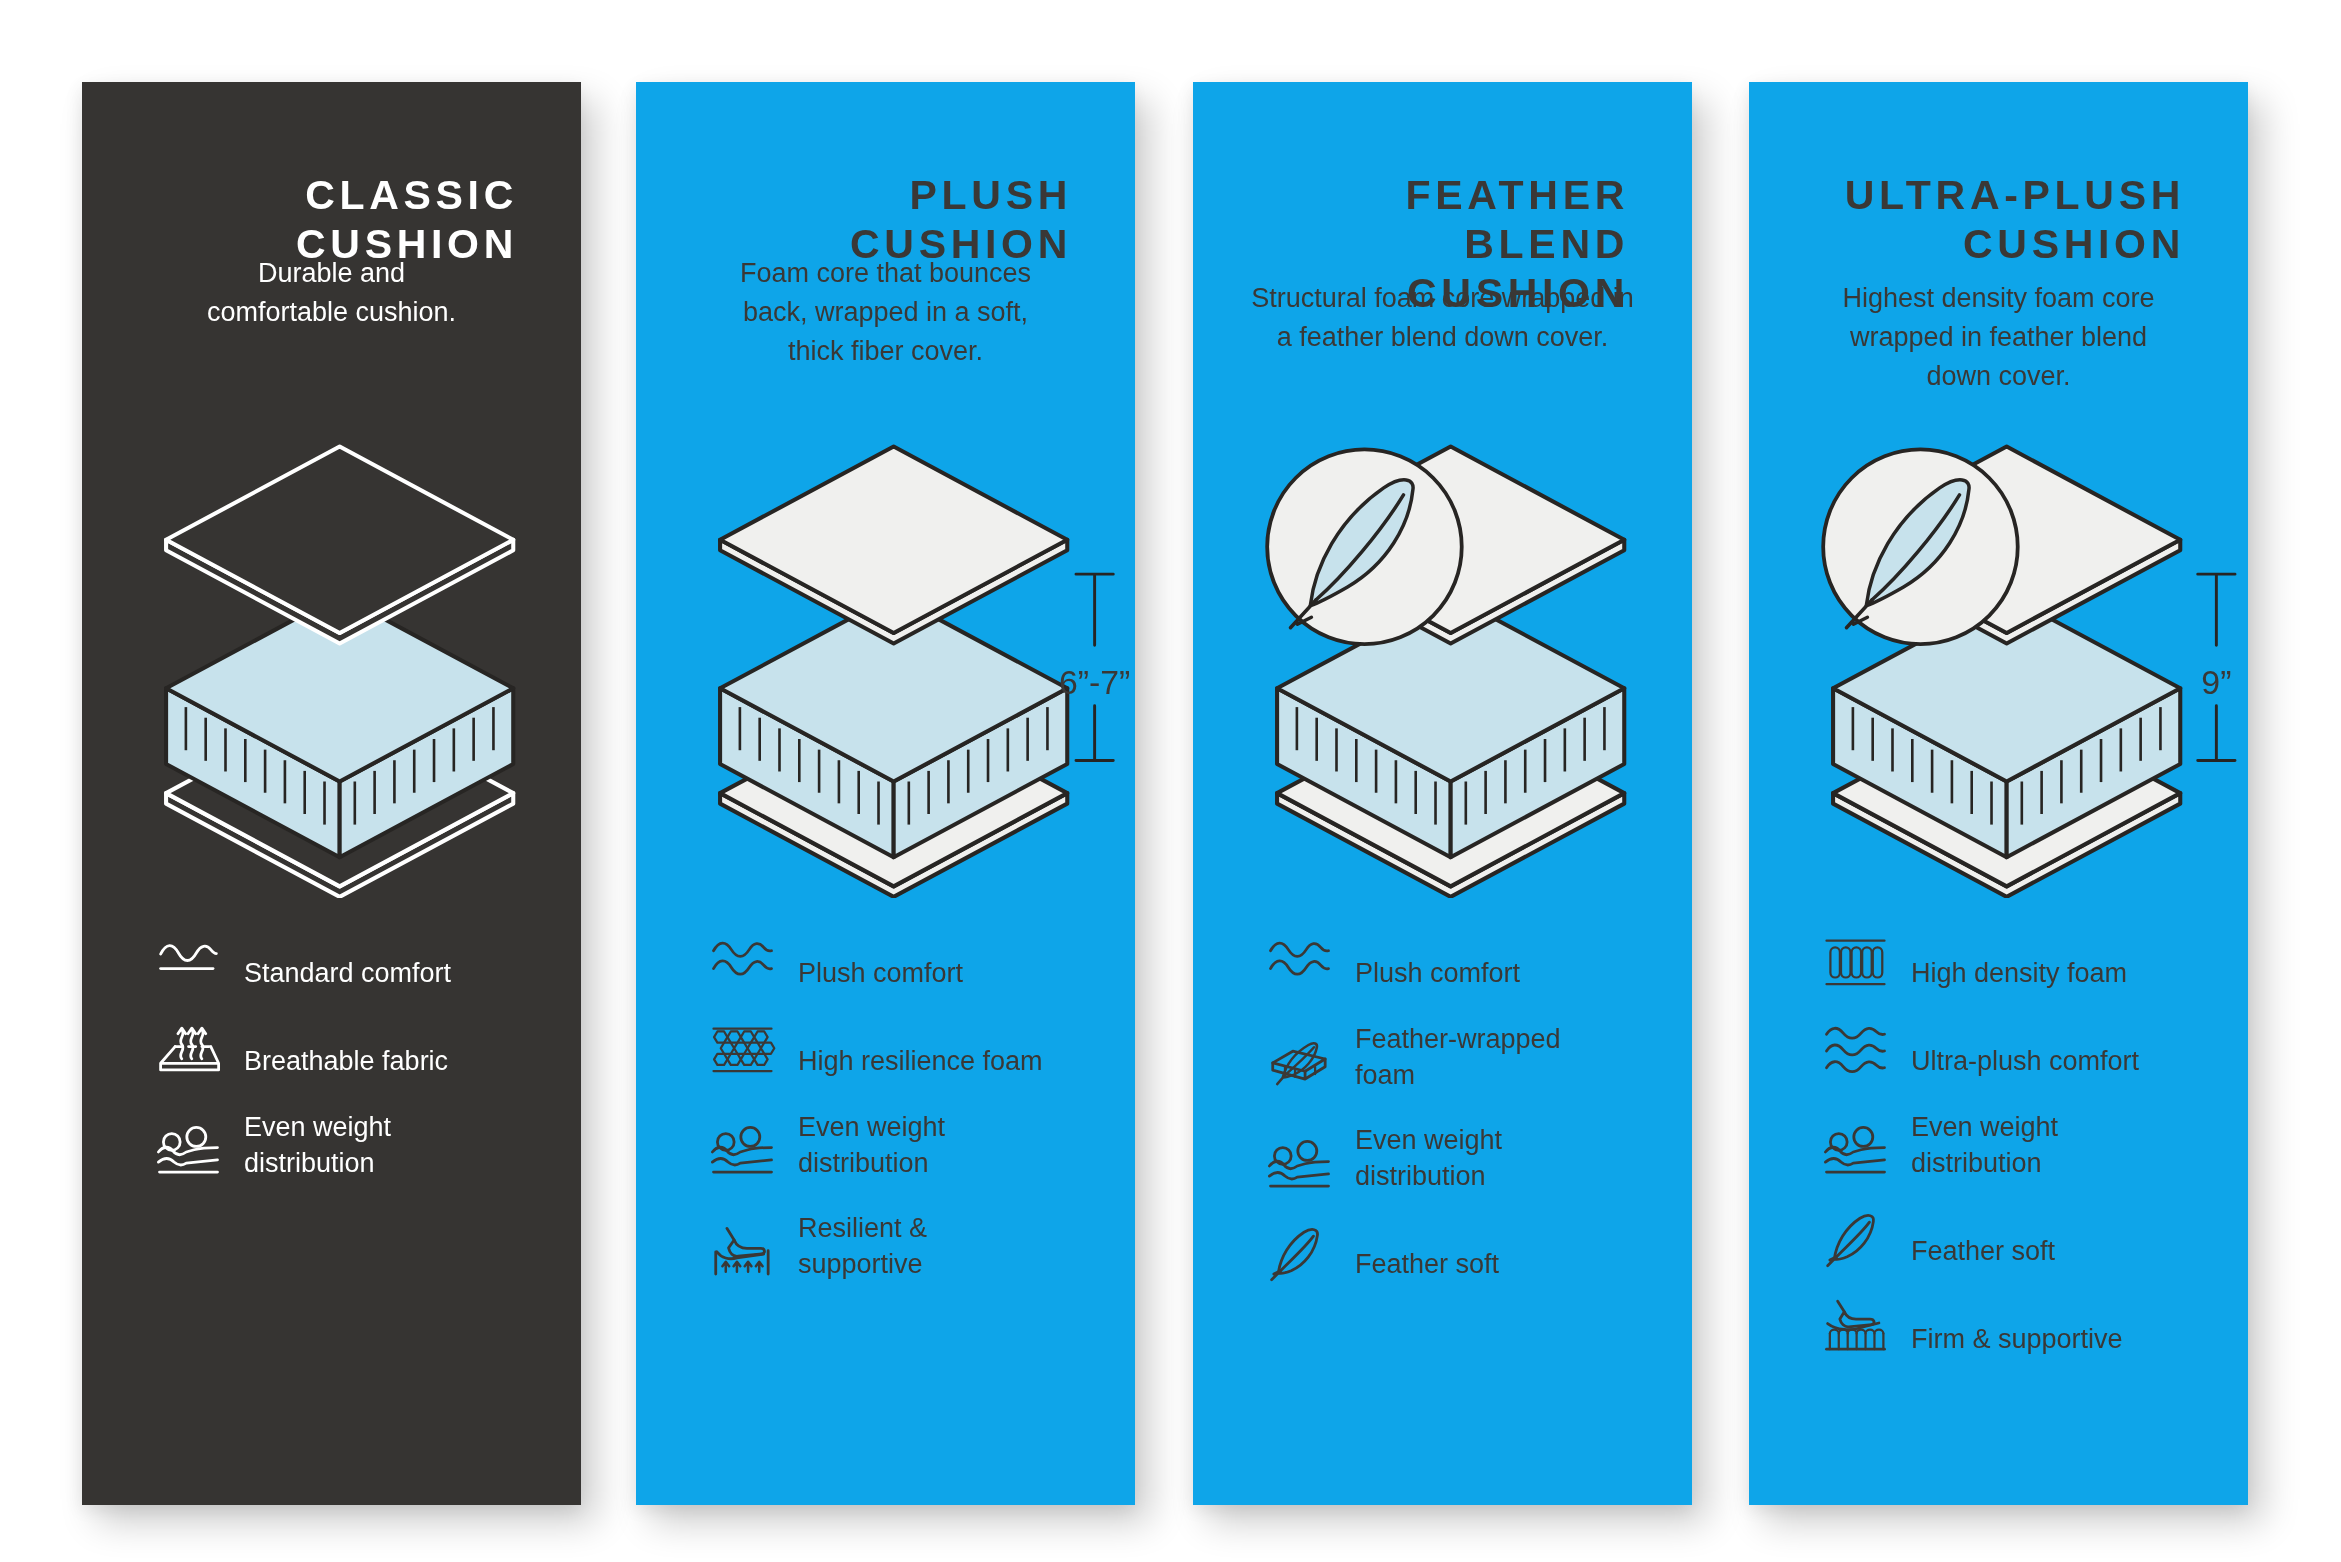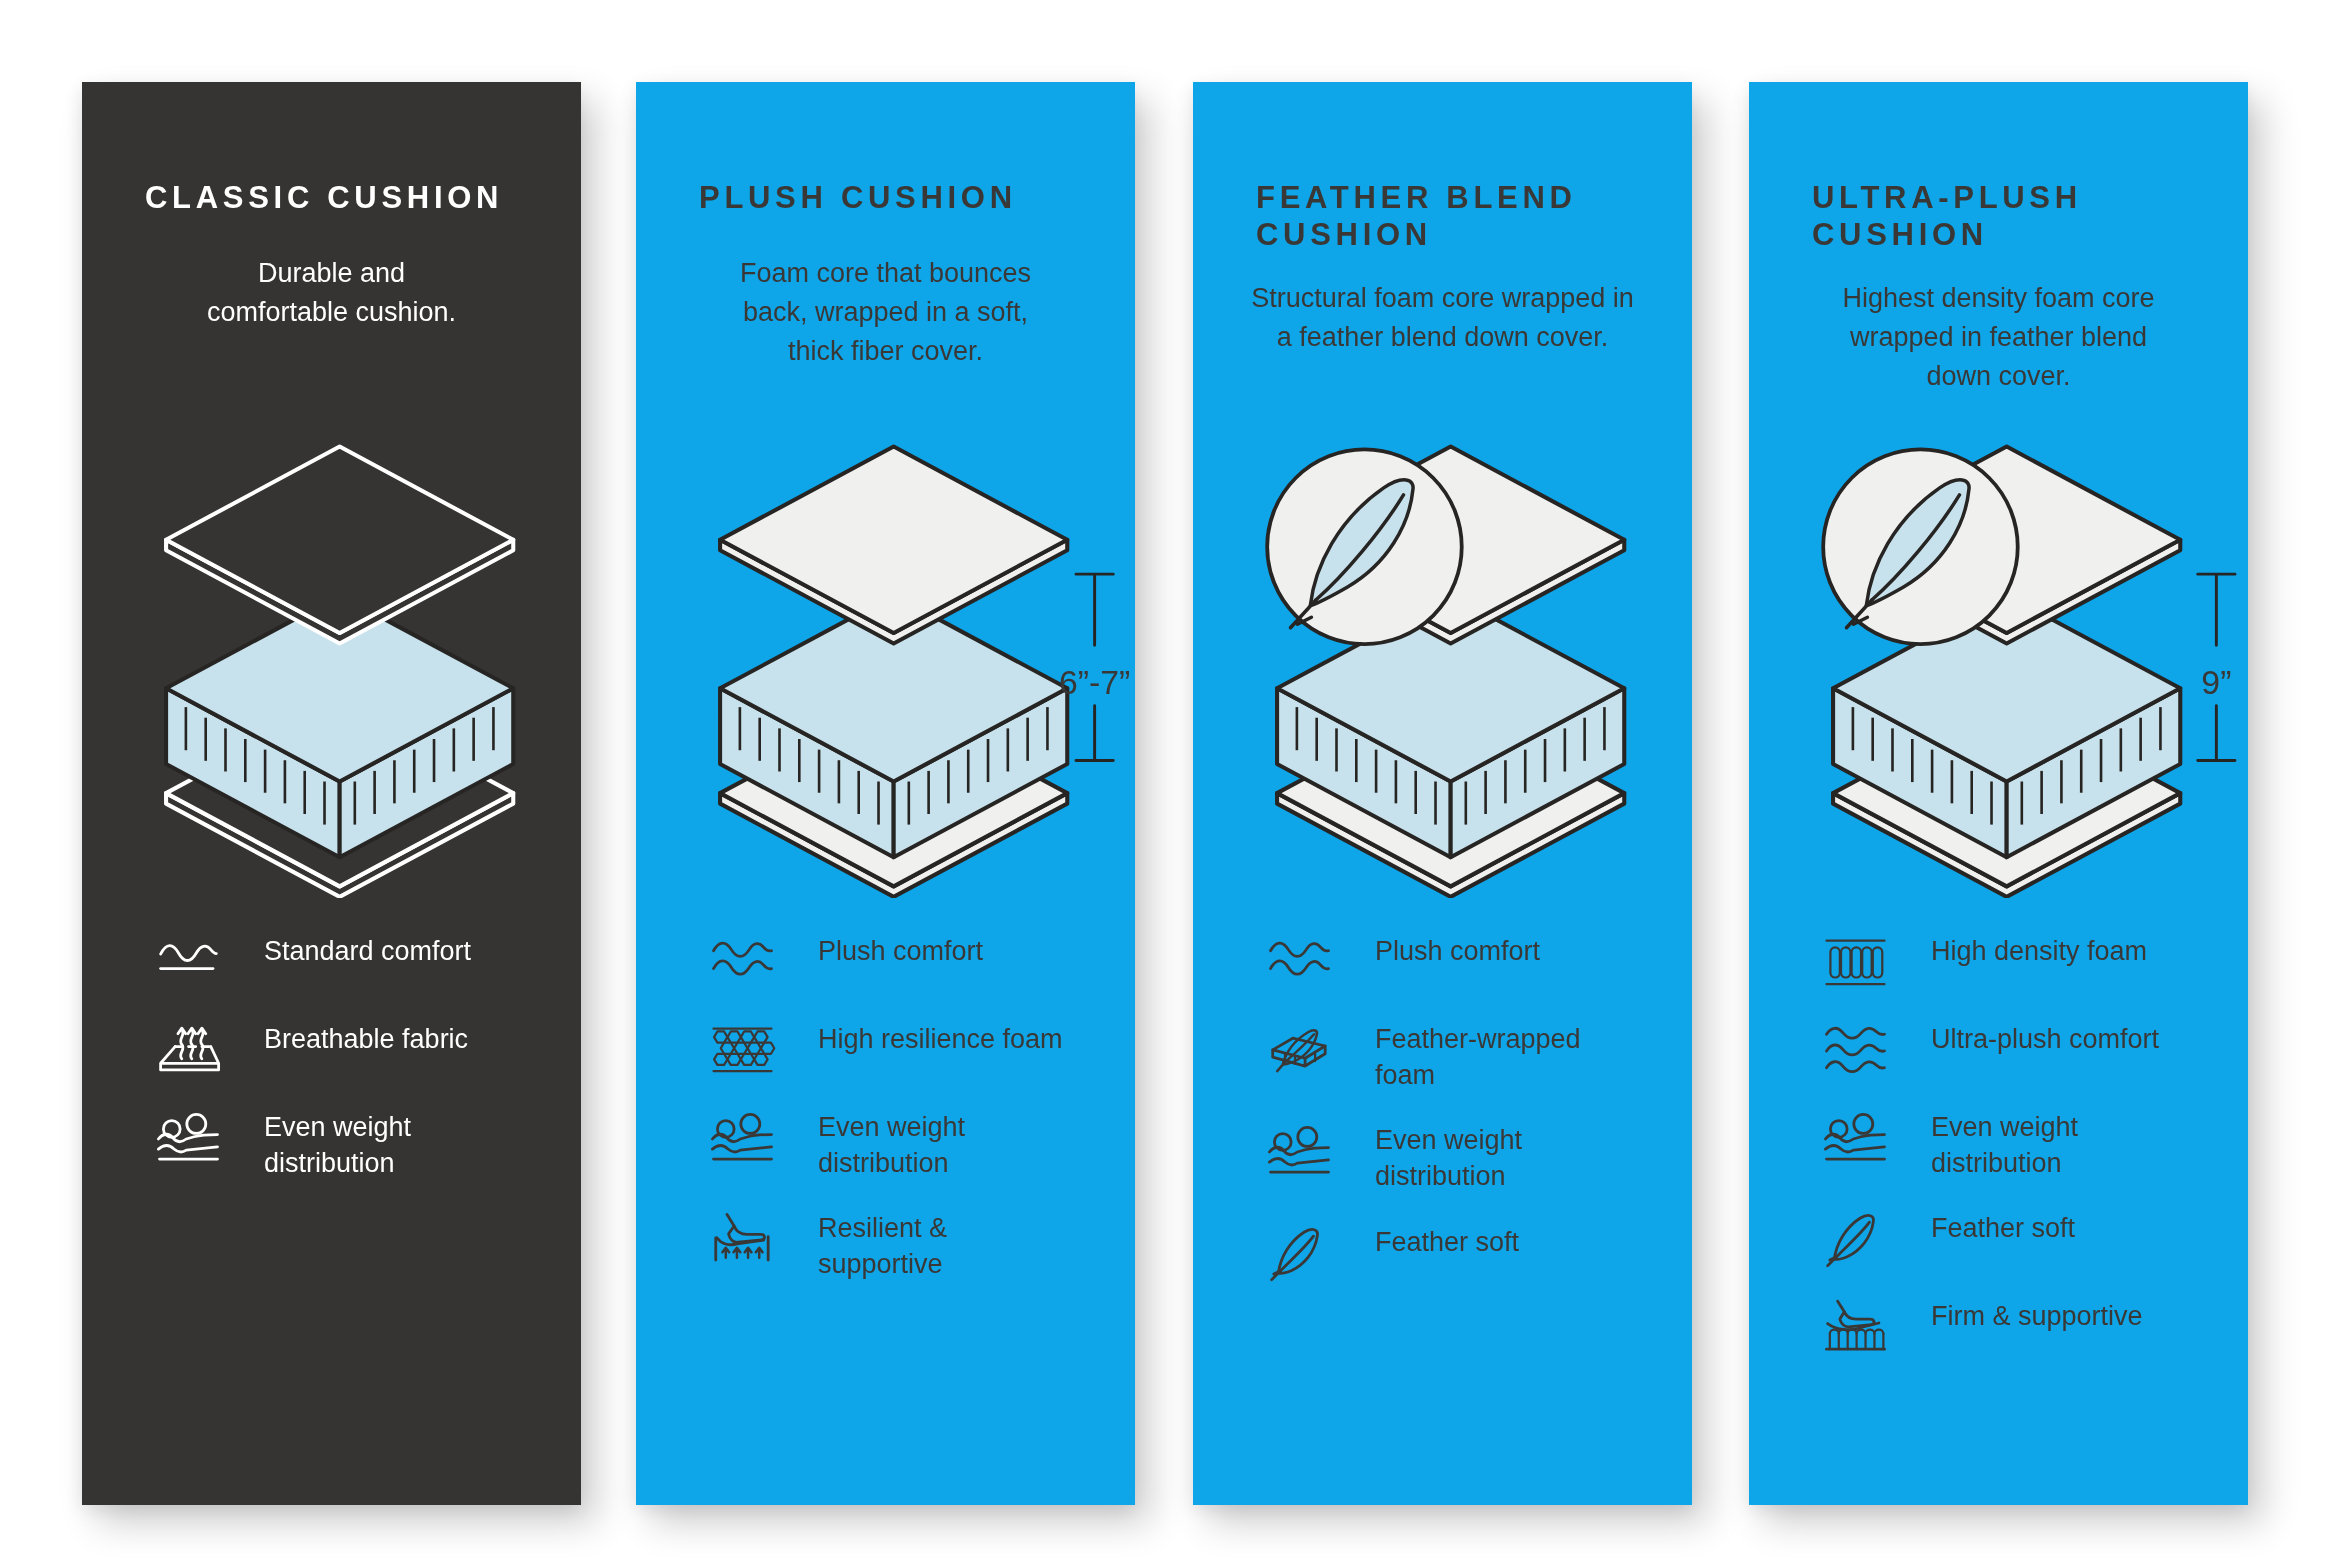--- a/index.html
+++ b/index.html
@@ -17,37 +17,37 @@
     background:#0ea5e9;color:#3a3836;
     box-shadow:15px 17.5px 35px rgba(0,0,0,.20), -2.3px 4.7px 16.3px rgba(0,0,0,.08);
   }
   .panel.dark{background:#363432;color:#ffffff}
   .panel:nth-child(1){left:82px}
   .panel:nth-child(2){left:636px}
   .panel:nth-child(3){left:1193px}
   .panel:nth-child(4){left:1749px}
 
   .title{
-    position:absolute;top:89px;left:0;right:0;margin:8px auto;max-width:373px;
-    text-align:left;font-size:31px;font-weight:bold;letter-spacing:4.7px;line-height:1.2;
+    position:absolute;top:89px;left:0;right:0;margin:0 auto;max-width:373px;
+    text-align:right;font-size:41px;font-weight:bold;letter-spacing:4.7px;line-height:1.2;
   }
   .desc{
     position:absolute;top:172px;left:0;right:0;margin:0 auto;
     text-align:center;font-size:27px;line-height:1.45;
   }
   .panel:nth-child(1) .desc{max-width:268px}
   .panel:nth-child(2) .desc{max-width:338px}
   .panel:nth-child(3) .desc{max-width:390px;top:197px}
   .panel:nth-child(4) .desc{max-width:350px;top:197px}
 
   .diagram{position:absolute;top:350px;left:7px;width:499px;height:466px}
   .diagram svg{display:block;width:499px;height:466px}
 
   .features{position:absolute;top:852px;left:73px;right:16.3px}
-  .feature{display:flex;align-items:flex-start;gap:42px;margin-bottom:30px}
+  .feature{display:flex;align-items:flex-end;gap:22px;margin-bottom:30px}
   .f-icon{width:67px;height:58px;flex:0 0 67px}
   .f-icon svg{width:67px;height:58px;display:block}
   .f-label{font-size:27px;line-height:1.32;max-width:245px}
 </style>
 </head>
 <body>
 
 <div id="app">
     <section class="panel dark">
     <h2 class="title">CLASSIC CUSHION</h2>

